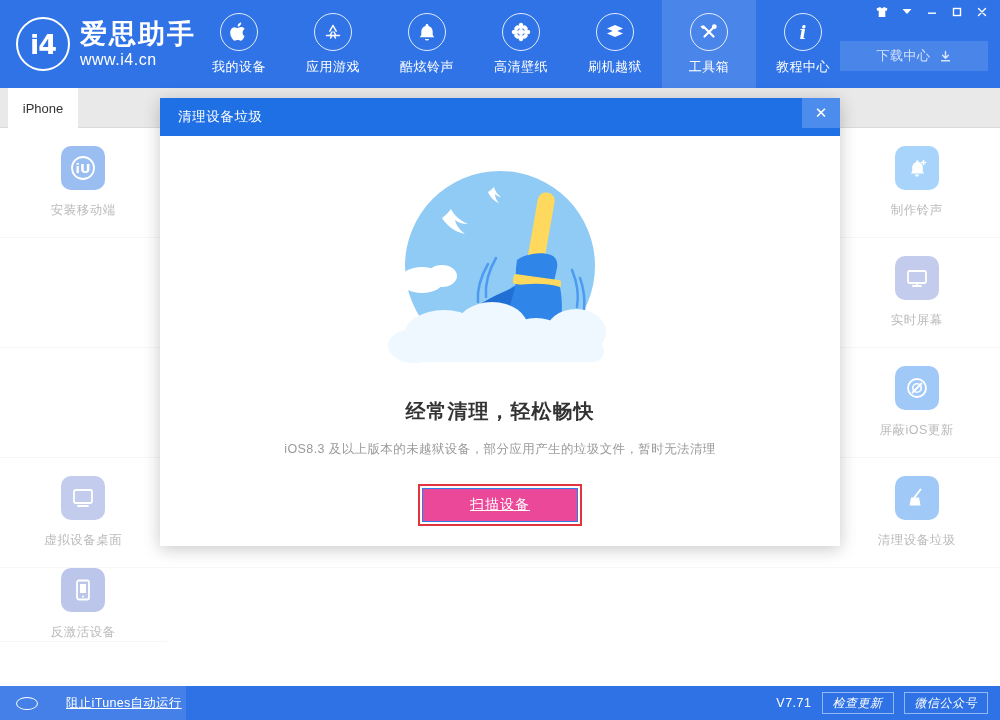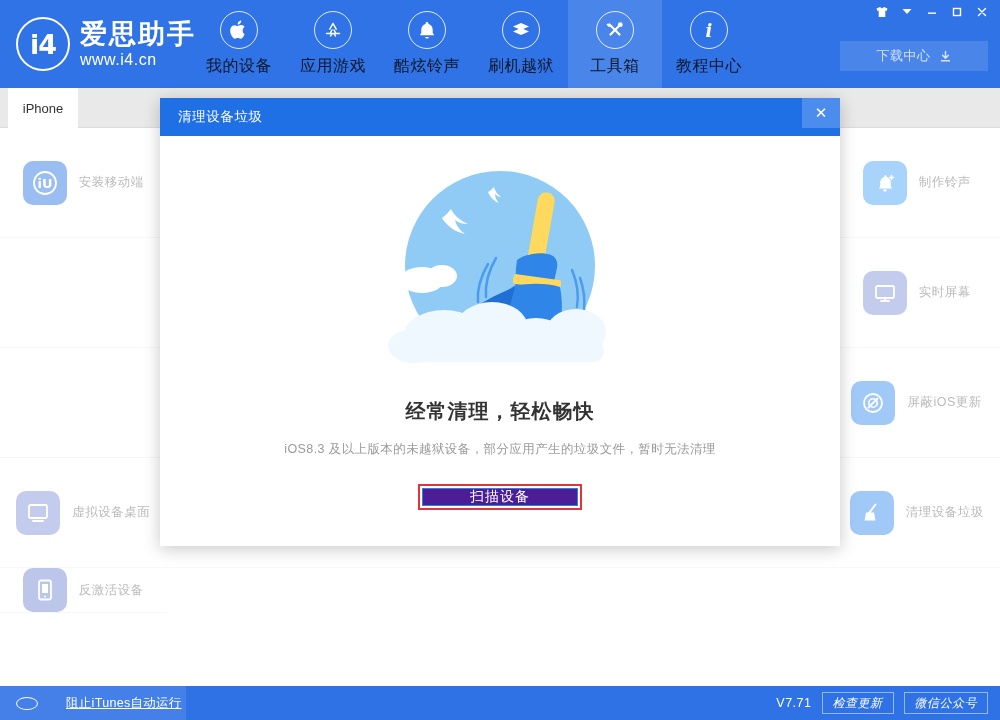--- a/index.html
+++ b/index.html
@@ -49,21 +49,21 @@
     align-items: center; justify-content: center;
     cursor: pointer; gap: 7px;
   }
   .nav-item.active { background: #4a85ea; }
   .nav-icon {
     width: 38px; height: 38px; border-radius: 50%;
     border: 1.6px solid rgba(255,255,255,0.85);
     display: flex; align-items: center; justify-content: center;
   }
   .nav-icon svg { display: block; }
-  .nav-label { color: #0f172a; font-size: 16px; letter-spacing: 0.5px; }
+  .nav-label { color: #ffffff; font-size: 13px; letter-spacing: 0.5px; }
 
   .winctl {
     position: absolute; right: 6px; top: 2px;
     display: flex; gap: 0px; align-items: center;
   }
   .winctl-btn {
     width: 25px; height: 20px;
     display: flex; align-items: center; justify-content: center;
     cursor: pointer; color: #ffffff;
   }
@@ -102,21 +102,21 @@
     background: #ffffff;
   }
   .grid {
     position: absolute; left: 0; top: 0;
     width: 1000px; height: 440px;
     display: grid;
     grid-template-columns: repeat(6, 1fr);
     grid-template-rows: repeat(4, 110px);
   }
   .cell {
-    display: flex; flex-direction: row;
+    display: flex; flex-direction: column;
     align-items: center; justify-content: center;
     gap: 12px;
     border-bottom: 1px solid #ededed;
     cursor: pointer;
     text-align: center;
   }
   .cell.empty { cursor: default; }
   .cell-icon {
     width: 44px; height: 44px; border-radius: 10px;
     display: flex; align-items: center; justify-content: center;
@@ -198,26 +198,27 @@
   .modal-sub {
     font-size: 12.5px; color: #9a9a9a;
     margin-top: 16px; letter-spacing: 0.4px;
   }
   .scan-wrap {
     margin-top: 26px;
     border: 2px solid #e0353f;
     padding: 2px;
   }
   .scan-btn {
-    width: 156px; height: 18px;
-    background: #4c1d95;
+    width: 156px; height: 34px;
+    background: #ec4899;
     color: #ffffff; font-size: 14px;
     display: flex; align-items: center; justify-content: center;
     cursor: pointer; letter-spacing: 1px;
     border: 1px solid #2f7fe0;
+    text-decoration: underline;
   }
 </style>
 </head>
 <body>
 
 <div id="app">
 
   <div class="header">
 
     <div class="logo">
@@ -251,20 +252,38 @@
       <div class="nav-item">
         <span class="nav-icon">
           <svg width="20" height="22" viewBox="0 0 20 22">
               <path d="M10 3a1.4 1.4 0 011.4 1.4v.5c2.6.6 4.3 2.9 4.3 5.6v3.6l1.5 2.2H2.8l1.5-2.2v-3.6c0-2.7 1.7-5 4.3-5.6v-.5A1.4 1.4 0 0110 3z" fill="#fff"></path>
               <path d="M7.9 18a2.2 2.2 0 004.2 0z" fill="#fff"></path>
             </svg>
         </span>
         <span class="nav-label">酷炫铃声</span>
       </div>
 
+      <div class="nav-item">
+        <span class="nav-icon">
+          <svg width="22" height="22" viewBox="0 0 22 22">
+              <g fill="#fff">
+                <circle cx="11" cy="11" r="3"></circle>
+                <ellipse cx="11" cy="5" rx="2.3" ry="3.2"></ellipse>
+                <ellipse cx="11" cy="17" rx="2.3" ry="3.2"></ellipse>
+                <ellipse cx="5" cy="11" rx="3.2" ry="2.3"></ellipse>
+                <ellipse cx="17" cy="11" rx="3.2" ry="2.3"></ellipse>
+                <ellipse cx="6.8" cy="6.8" rx="2.9" ry="2" transform="rotate(-45 6.8 6.8)"></ellipse>
+                <ellipse cx="15.2" cy="15.2" rx="2.9" ry="2" transform="rotate(-45 15.2 15.2)"></ellipse>
+                <ellipse cx="15.2" cy="6.8" rx="2" ry="2.9" transform="rotate(-45 15.2 6.8)"></ellipse>
+                <ellipse cx="6.8" cy="15.2" rx="2" ry="2.9" transform="rotate(-45 6.8 15.2)"></ellipse>
+              </g>
+            </svg>
+        </span>
+        <span class="nav-label">高清壁纸</span>
+      </div>
 
       <div class="nav-item">
         <span class="nav-icon">
           <svg width="22" height="22" viewBox="0 0 22 22">
               <path d="M3 7.5L11 4l8 3.5-8 3.5z" fill="#fff"></path>
               <path d="M3 12.5L11 9l8 3.5-8 3.5z" fill="#fff"></path>
             </svg>
         </span>
         <span class="nav-label">刷机越狱</span>
       </div>

